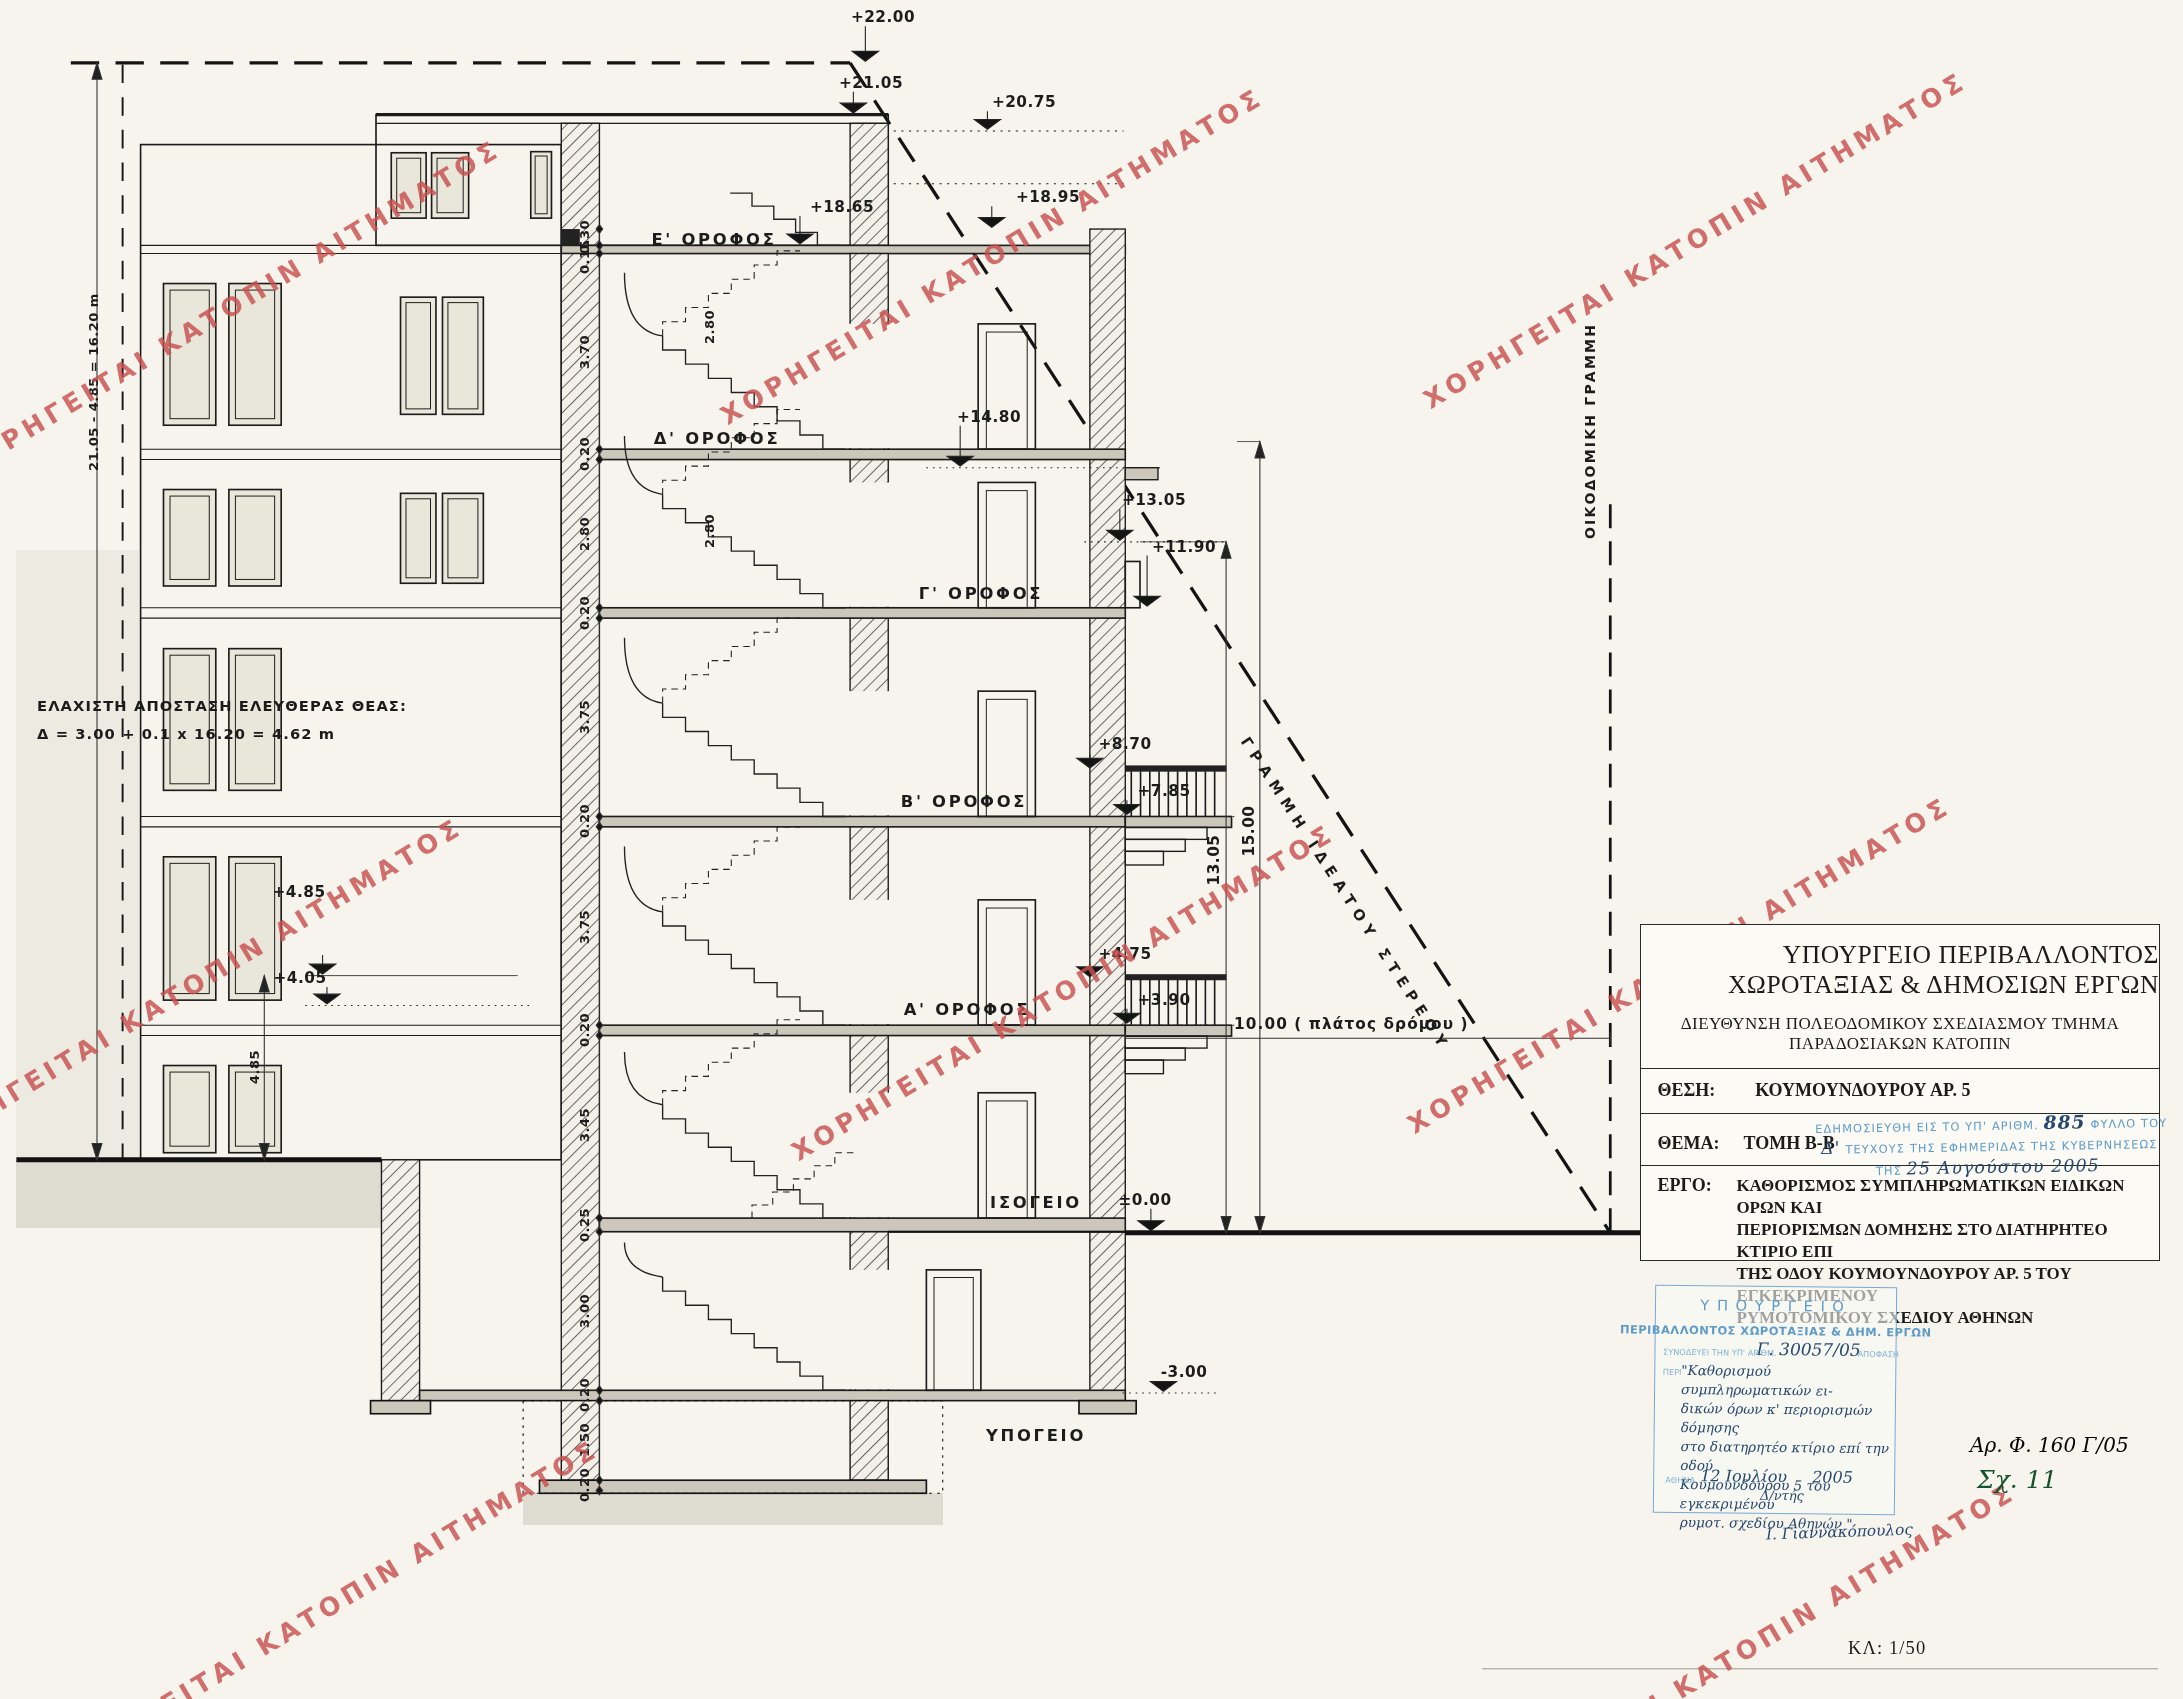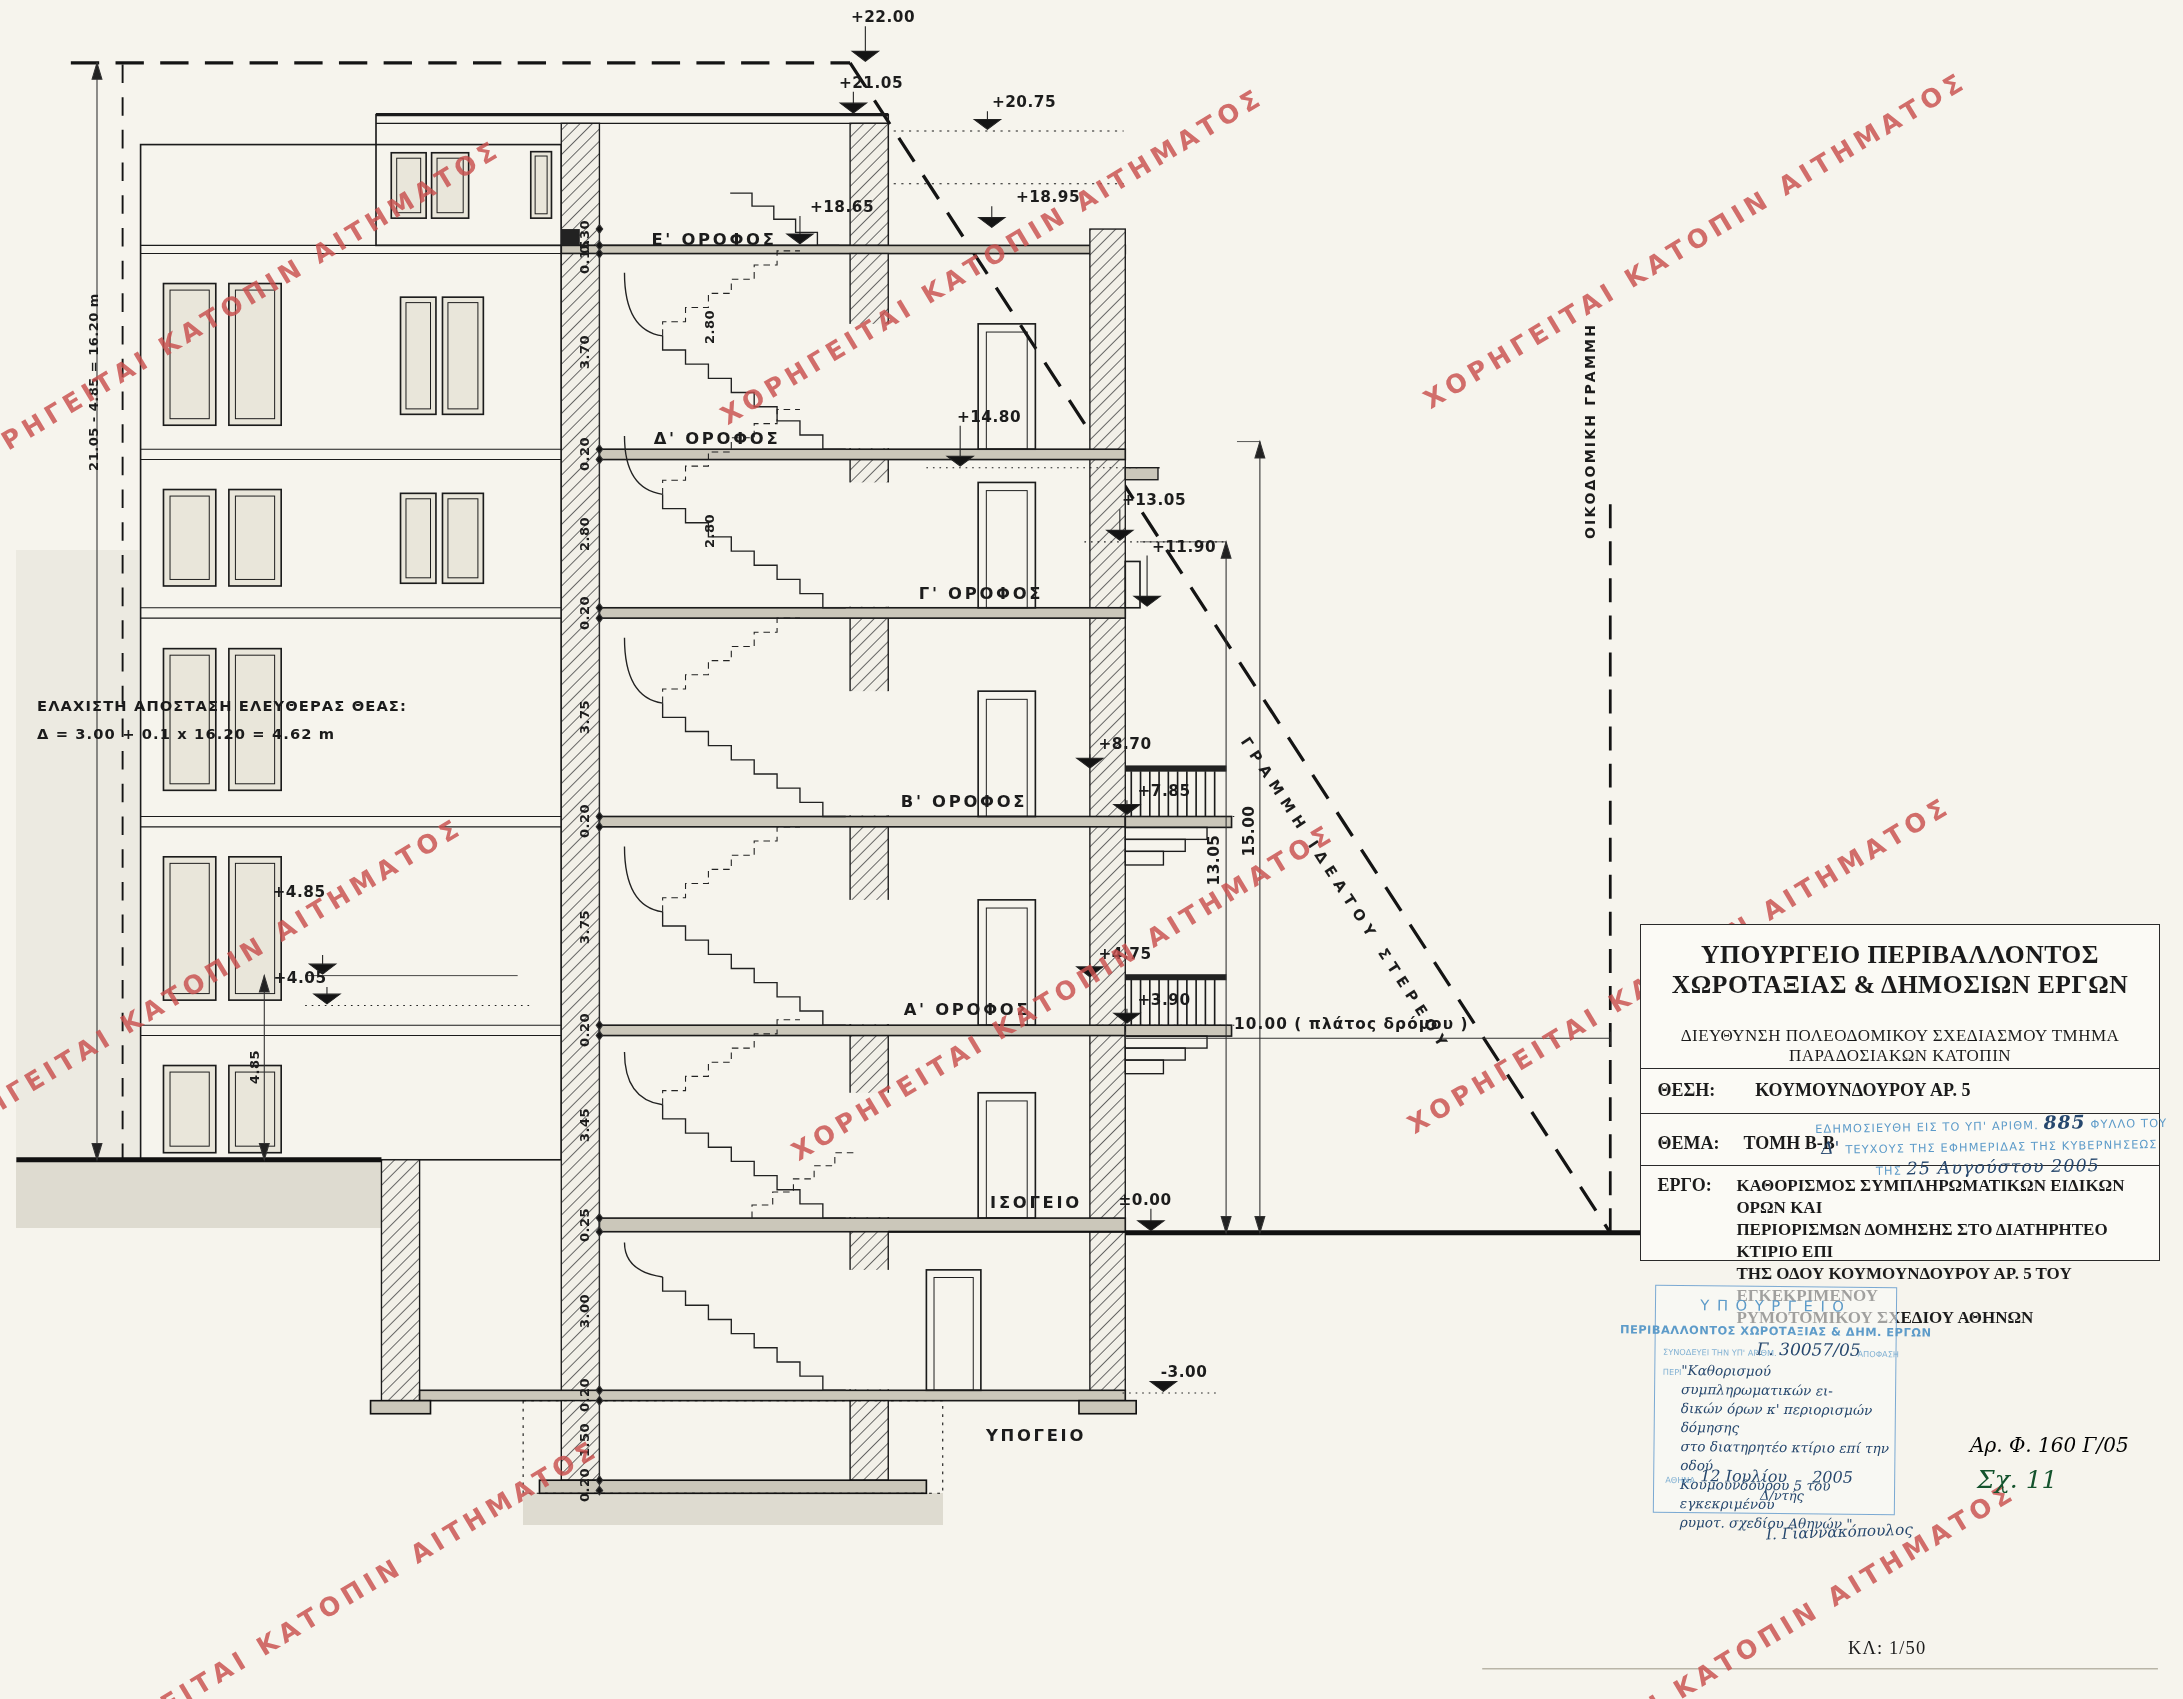--- a/index.html
+++ b/index.html
@@ -15,21 +15,21 @@
   .diag{transform:translate(-50%,-50%) rotate(57deg);letter-spacing:6.5px;font-size:14.7px;}
   .flr{font-size:16.4px;font-weight:700;letter-spacing:2.7px;}
   .note{position:absolute;font:700 14.7px "DejaVu Sans",sans-serif;letter-spacing:1.1px;white-space:nowrap;}
   .wm{position:absolute;font:700 25.6px "DejaVu Sans",sans-serif;letter-spacing:4.9px;white-space:nowrap;
       transform:translate(-50%,-50%) rotate(-31deg);opacity:.82;}
   
   .tblock{position:absolute;left:1640px;top:924px;width:518px;height:335px;background:#fbfaf5;
           border:1.6px solid #2a2a2a;font-family:"Liberation Serif","DejaVu Serif",serif;}
   .trow{position:absolute;left:0;width:100%;box-sizing:border-box;}
   .bline{border-top:1.1px solid #2a2a2a;}
-  .minis{font-weight:700;font-size:25.6px;text-align:center;letter-spacing:0.5px;}
+  .minis{font-weight:400;font-size:25.6px;text-align:right;letter-spacing:0.5px;}
   .dept{font-size:17px;text-align:center;letter-spacing:0.5px;}
   .fld{font-weight:700;font-size:18px;}
   .ergo{font-weight:700;font-size:17px;line-height:22px;}
   .gaz{position:absolute;color:#5d9bc9;font-family:"DejaVu Sans",sans-serif;font-size:11.4px;
        letter-spacing:1.1px;white-space:nowrap;}
   .hand{font-family:"DejaVu Serif",serif;font-style:italic;color:#27486e;}
   .stamp{position:absolute;left:1654px;top:1286px;width:240px;height:226px;
          border:1.6px solid rgba(100,155,205,.85);transform:rotate(.6deg);background:rgba(250,250,246,.6);}
   .stx{position:absolute;color:#5d9bc9;font-family:"DejaVu Sans",sans-serif;white-space:nowrap;}
 </style>
@@ -459,21 +459,21 @@
   <div class="wm" style="left: 191px; top: 986px; color: rgb(201, 80, 78);">ΧΟΡΗΓΕΙΤΑΙ ΚΑΤΟΠΙΝ ΑΙΤΗΜΑΤΟΣ</div>
   <div class="wm" style="left: 1063px; top: 992px; color: rgb(201, 80, 78);">ΧΟΡΗΓΕΙΤΑΙ ΚΑΤΟΠΙΝ ΑΙΤΗΜΑΤΟΣ</div>
   <div class="wm" style="left: 1679px; top: 965px; color: rgb(201, 80, 78);">ΧΟΡΗΓΕΙΤΑΙ ΚΑΤΟΠΙΝ ΑΙΤΗΜΑΤΟΣ</div>
   <div class="wm" style="left: 327px; top: 1608px; color: rgb(201, 80, 78);">ΧΟΡΗΓΕΙΤΑΙ ΚΑΤΟΠΙΝ ΑΙΤΗΜΑΤΟΣ</div>
   <div class="wm" style="left: 1744px; top: 1651px; color: rgb(201, 80, 78);">ΧΟΡΗΓΕΙΤΑΙ ΚΑΤΟΠΙΝ ΑΙΤΗΜΑΤΟΣ</div>
 
   <div class="tblock">
     <div class="trow" style="top:0;height:143px">
       <div class="minis" style="margin-top:15.3px">ΥΠΟΥΡΓΕΙΟ ΠΕΡΙΒΑΛΛΟΝΤΟΣ</div>
       <div class="minis">ΧΩΡΟΤΑΞΙΑΣ &amp; ΔΗΜΟΣΙΩΝ ΕΡΓΩΝ</div>
-      <div class="dept" style="margin-top:26px">ΔΙΕΥΘΥΝΣΗ ΠΟΛΕΟΔΟΜΙΚΟΥ ΣΧΕΔΙΑΣΜΟΥ ΤΜΗΜΑ</div>
+      <div class="dept" style="margin-top:14px">ΔΙΕΥΘΥΝΣΗ ΠΟΛΕΟΔΟΜΙΚΟΥ ΣΧΕΔΙΑΣΜΟΥ ΤΜΗΜΑ</div>
       <div class="dept">ΠΑΡΑΔΟΣΙΑΚΩΝ ΚΑΤΟΠΙΝ</div>
     </div>
     <div class="trow bline" style="top:143px;height:45px;padding:11px 0 0 16.4px">
       <span class="fld">ΘΕΣΗ:</span>
       <span class="fld" style="margin-left:38px">ΚΟΥΜΟΥΝΔΟΥΡΟΥ ΑΡ. 5</span>
     </div>
     <div class="trow bline" style="top:188px;height:52px;padding:18.5px 0 0 16.4px">
       <span class="fld">ΘΕΜΑ:</span>
       <span class="fld" style="margin-left:22px">ΤΟΜΗ Β-Β</span>
     </div>

